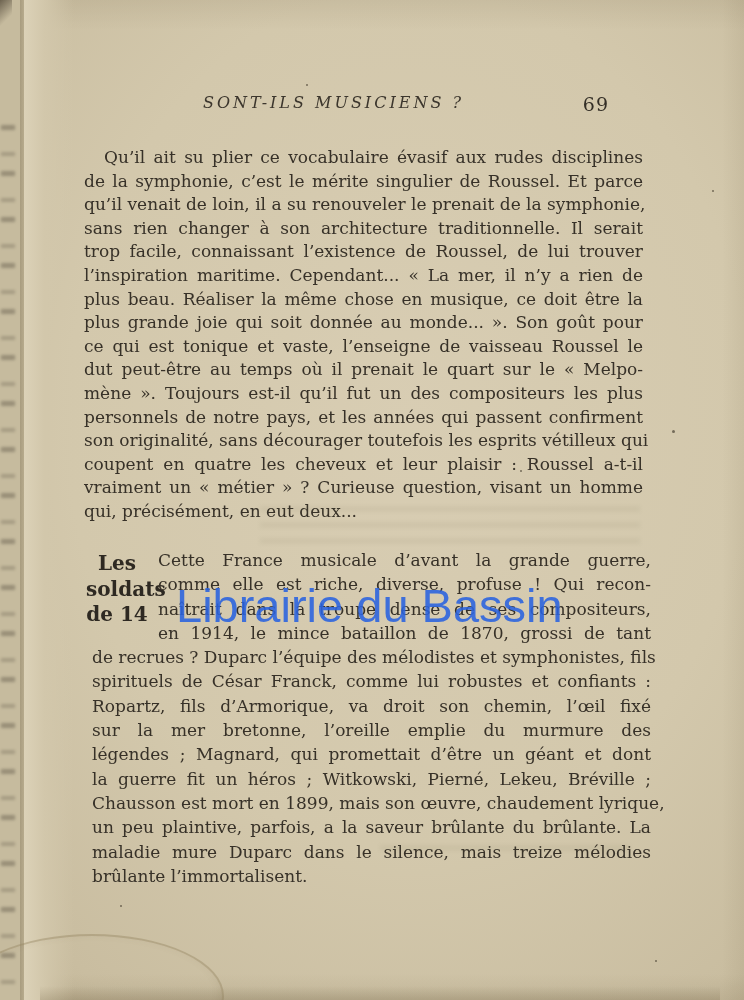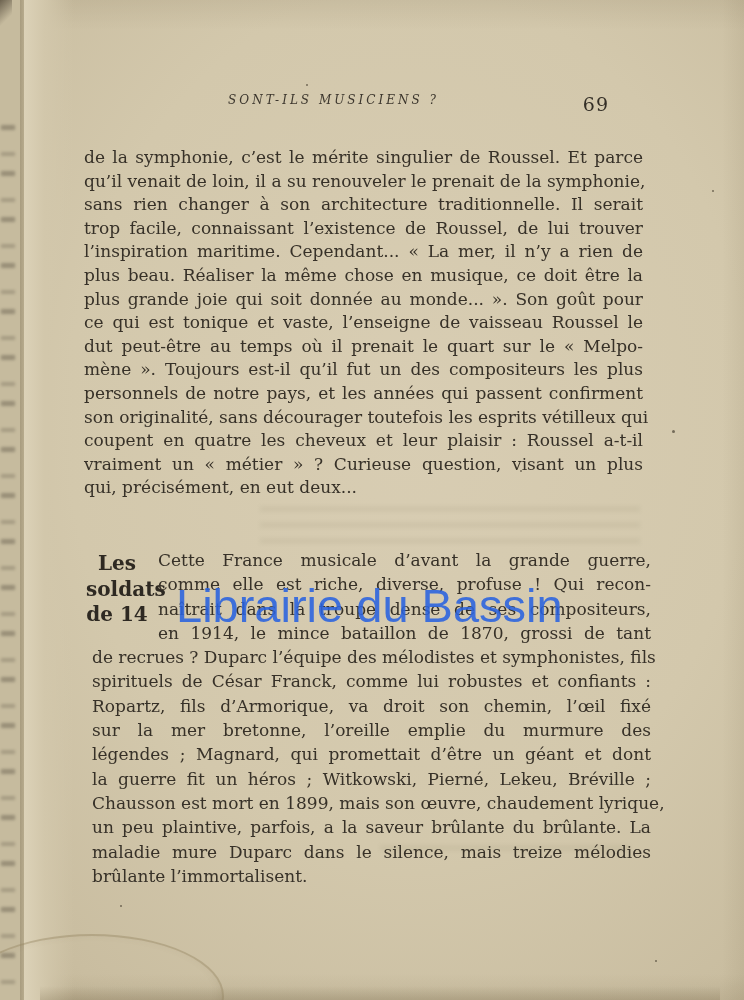--- a/index.html
+++ b/index.html
@@ -37,21 +37,21 @@
     box-shadow:0 -4px 10px rgba(120,105,75,.18) inset;}
   .bottom-shade{position:absolute;left:40px;bottom:0;width:680px;height:14px;
     background:linear-gradient(to bottom,rgba(125,110,80,0),rgba(125,110,80,.28));}
   .specks span{position:absolute;width:3px;height:3px;border-radius:50%;background:#4a4334;opacity:.7;}
 
   
   .text-block{position:absolute;left:84px;top:0;width:559px;}
   .running-header{position:absolute;top:93px;left:0;width:100%;height:22px;}
   .header-title{
     position:absolute;left:0;right:60px;text-align:center;
-    font-style:italic;font-size:12px;letter-spacing:3px;color:#3c362d;white-space:nowrap;
+    font-style:italic;font-size:16px;letter-spacing:3px;color:#3c362d;white-space:nowrap;
   }
   .page-number{position:absolute;right:34px;top:0;font-size:19px;color:#332e26;letter-spacing:1px;}
 
   .para{position:absolute;left:0;width:559px;font-size:17px;}
   .para1{top:146px;}
   .para2{top:548px;margin-left:8px;}
   .tl{height:23.6px;line-height:23.6px;text-align:justify;text-align-last:justify;white-space:nowrap;overflow:visible;}
   .para2 .tl{height:24.3px;line-height:24.3px;}
   .tl.lastline{text-align-last:left;}
   .tl.ind{padding-left:20px;}
@@ -91,34 +91,35 @@
   <div class="corner-dark"></div>
 
   <div class="text-block">
 
     <div class="running-header">
       <div class="header-title">SONT-ILS MUSICIENS ?</div>
       <div class="page-number">69</div>
     </div>
 
     <div class="para para1">
+      <div class="tl ind">Qu’il ait su plier ce vocabulaire évasif aux rudes disciplines</div>
       <div class="tl">de la symphonie, c’est le mérite singulier de Roussel. Et parce</div>
       <div class="tl">qu’il venait de loin, il a su renouveler le prenait de la symphonie,</div>
       <div class="tl">sans rien changer à son architecture traditionnelle. Il serait</div>
       <div class="tl">trop facile, connaissant l’existence de Roussel, de lui trouver</div>
       <div class="tl">l’inspiration maritime. Cependant... « La mer, il n’y a rien de</div>
       <div class="tl">plus beau. Réaliser la même chose en musique, ce doit être la</div>
       <div class="tl">plus grande joie qui soit donnée au monde... ». Son goût pour</div>
       <div class="tl">ce qui est tonique et vaste, l’enseigne de vaisseau Roussel le</div>
       <div class="tl">dut peut-être au temps où il prenait le quart sur le « Melpo-</div>
       <div class="tl">mène ». Toujours est-il qu’il fut un des compositeurs les plus</div>
       <div class="tl">personnels de notre pays, et les années qui passent confirment</div>
       <div class="tl">son originalité, sans décourager toutefois les esprits vétilleux qui</div>
       <div class="tl">coupent en quatre les cheveux et leur plaisir : Roussel a-t-il</div>
-      <div class="tl">vraiment un « métier » ? Curieuse question, visant un plus</div>
+      <div class="tl">vraiment un « métier » ? Curieuse question, visant un homme</div>
       <div class="tl lastline">qui, précisément, en eut deux...</div>
     </div>
 
     <div class="margin-note">
       <div>Les</div>
       <div>soldats</div>
       <div>de 14</div>
     </div>
 
     <div class="para para2">

